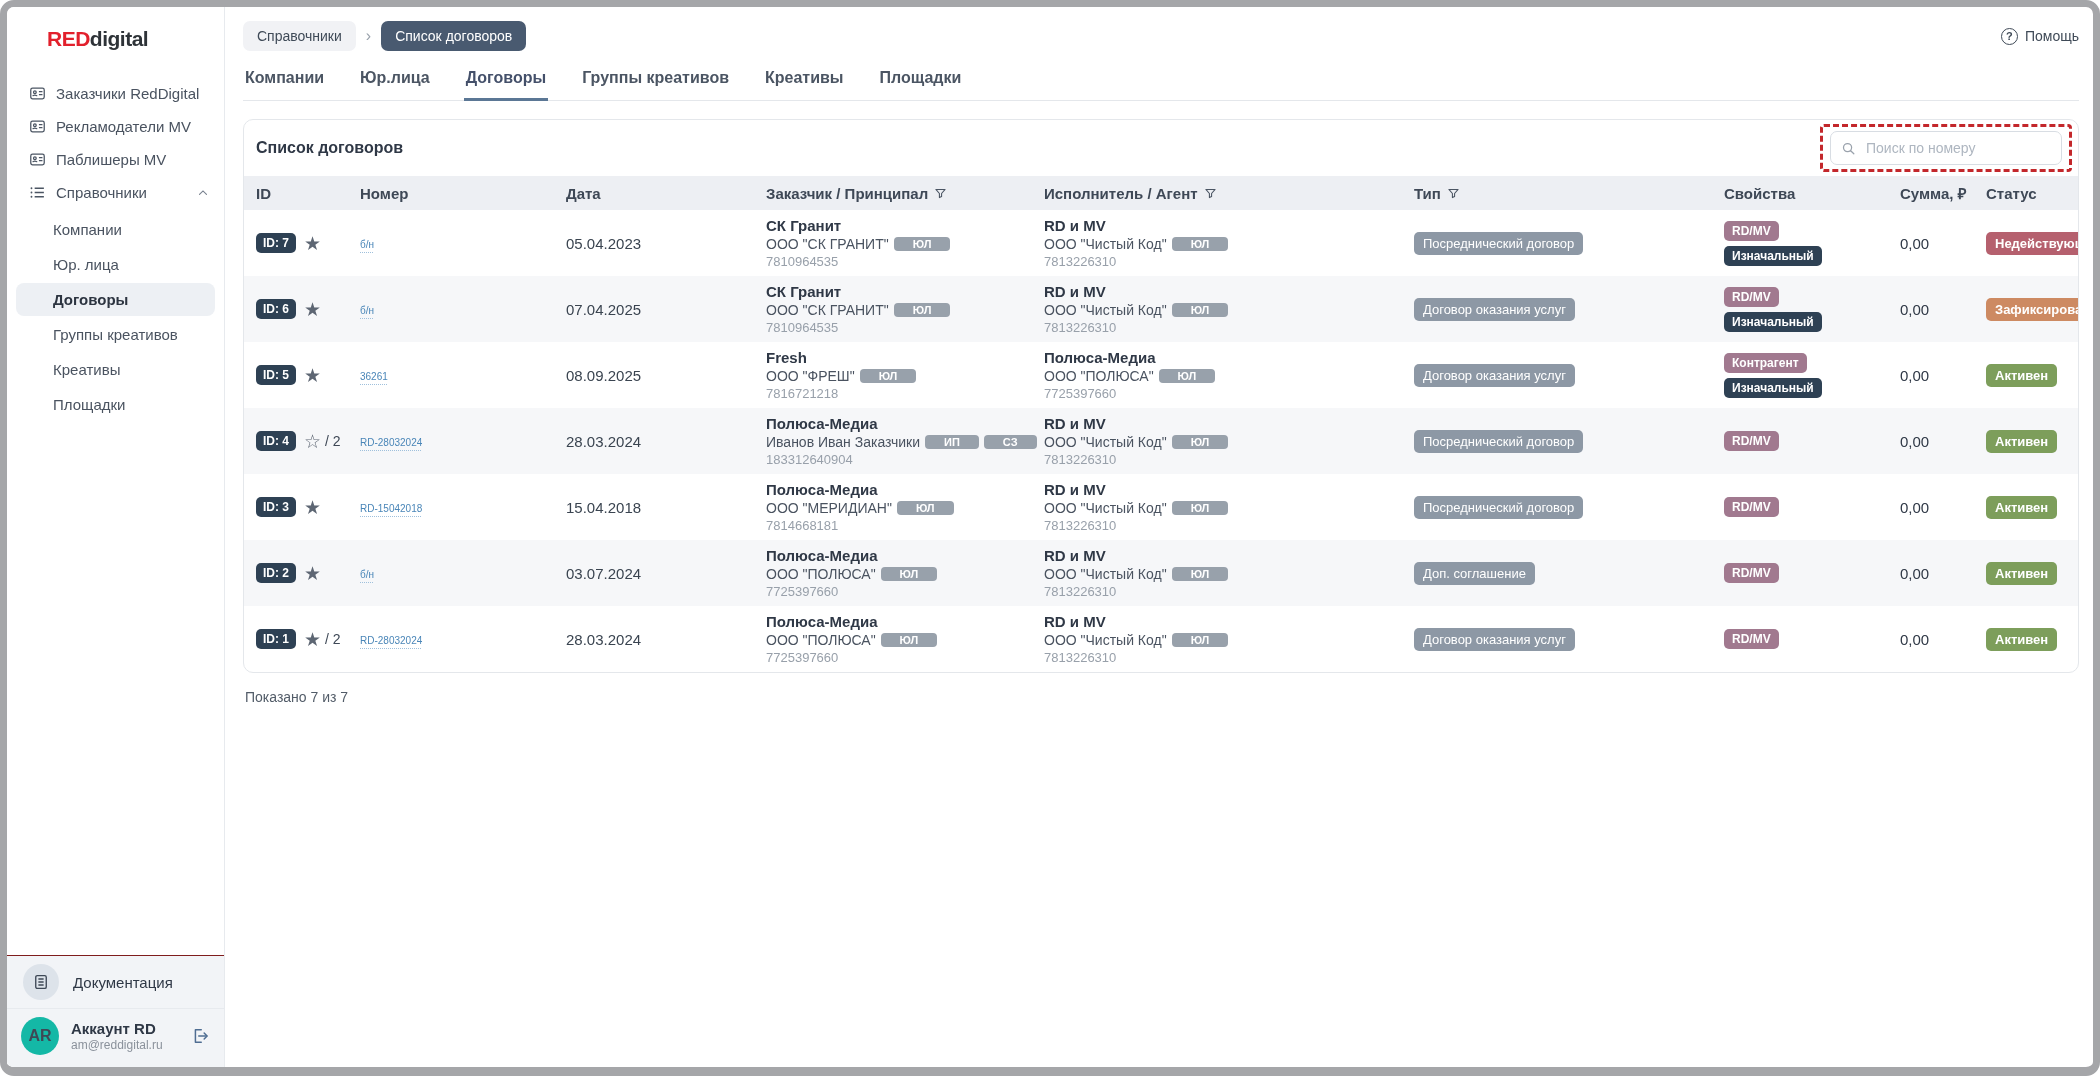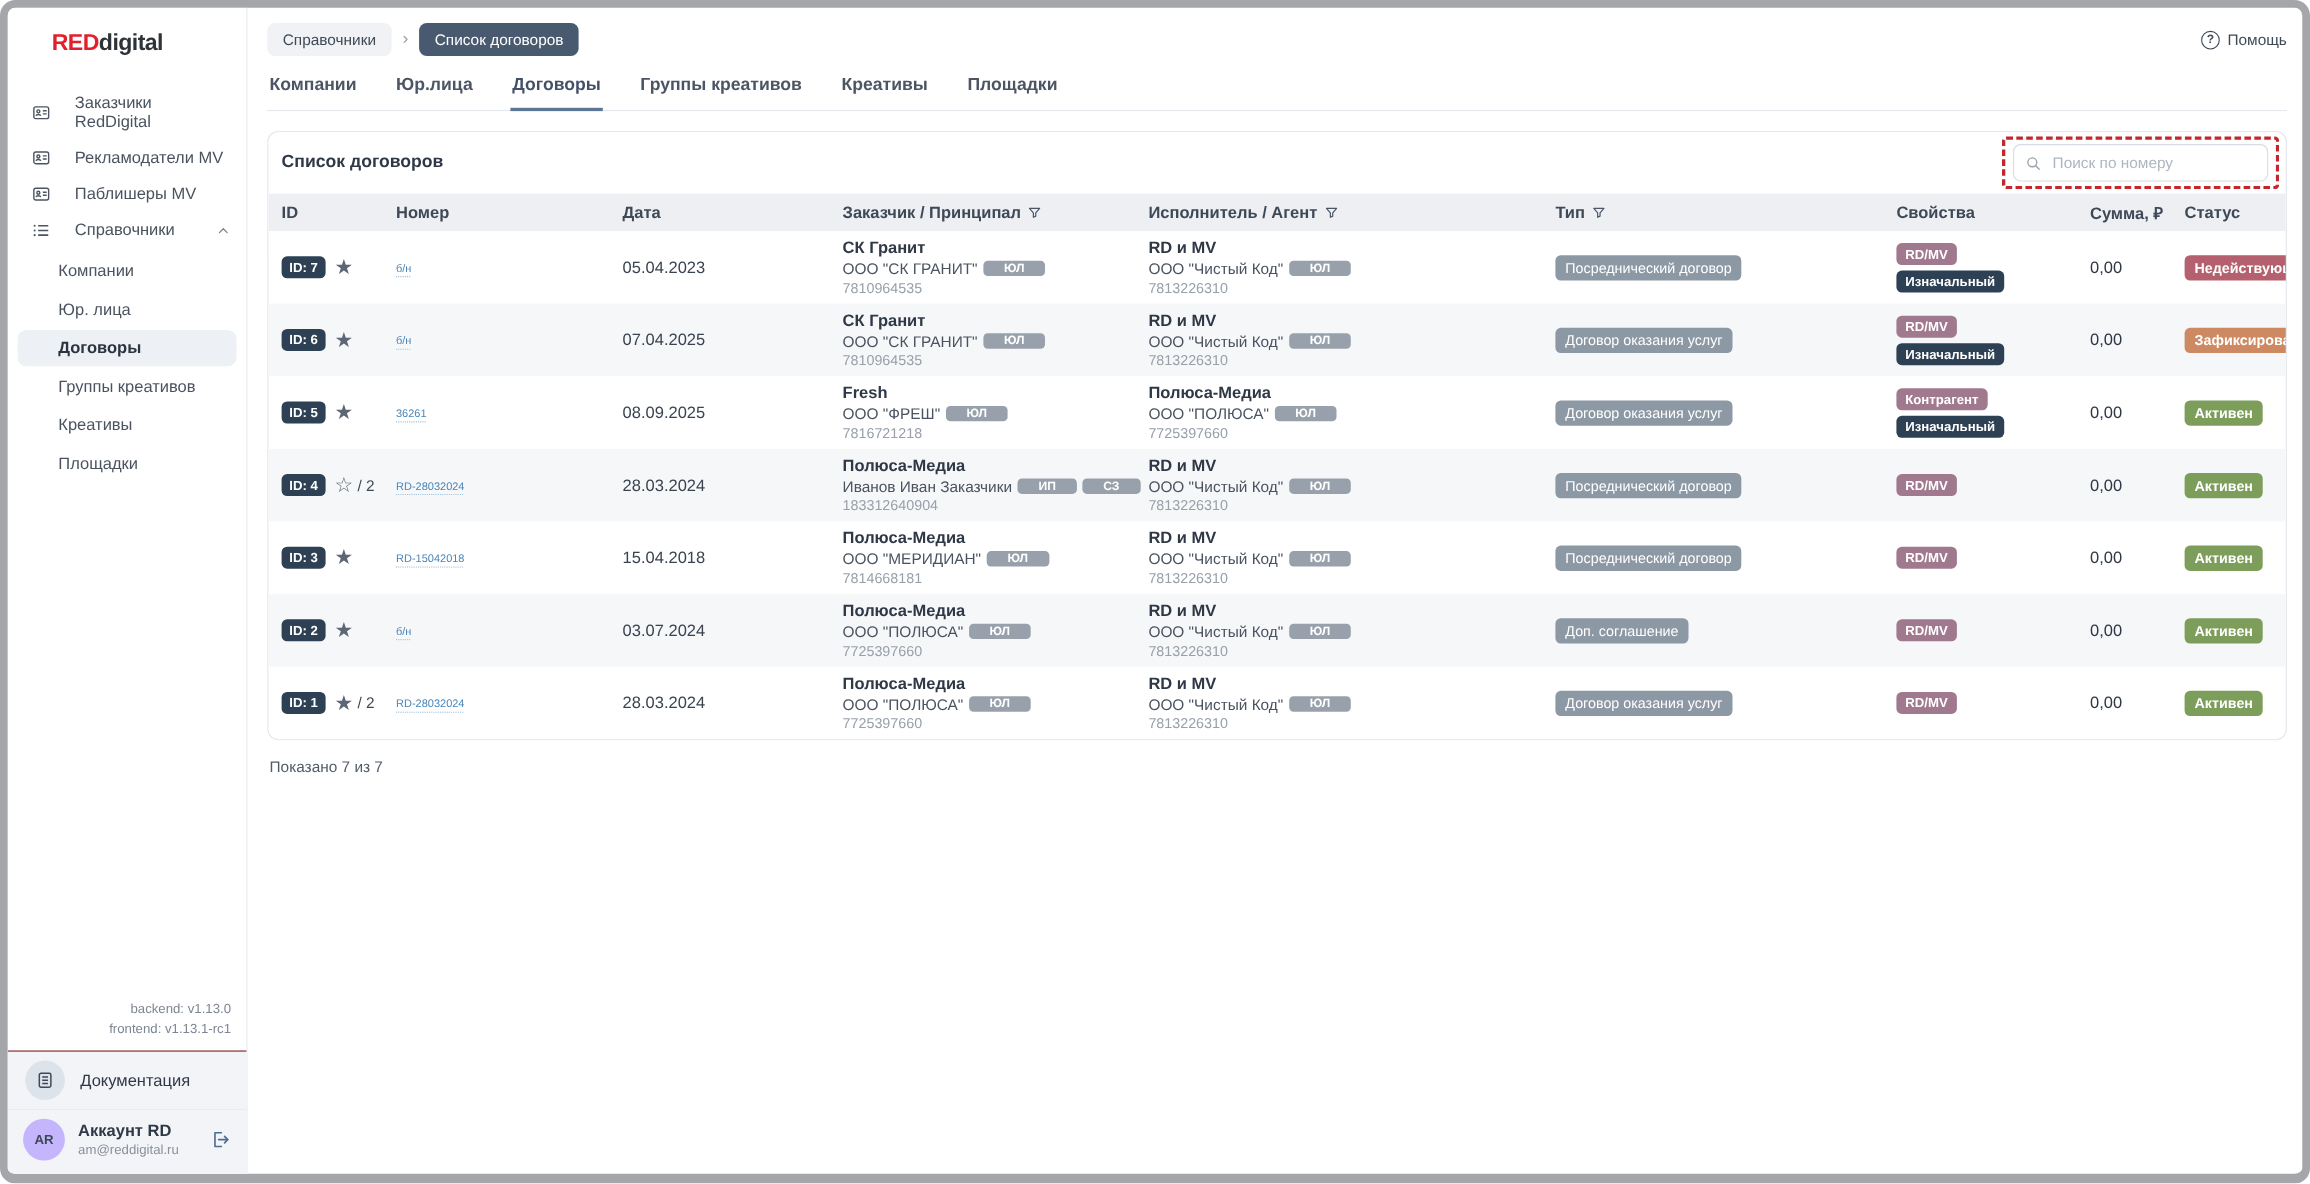--- a/index.html
+++ b/index.html
@@ -17,41 +17,41 @@
   .window{ position:absolute; inset:0; border:7px solid #a5a6a9; border-bottom-width:9px;
     border-radius:14px; background:#fff; display:flex; overflow:hidden; }
 
   
   .sidebar{ width:218px; min-width:218px; border-right:1px solid #e7eaee; display:flex;
     flex-direction:column; background:#fff; }
   .logo{ padding:20px 0 0 40px; font-size:21px; font-weight:800; letter-spacing:-0.5px; white-space:nowrap; }
   .logo-red{ color:var(--brand-red); }
   .logo-digital{ color:#2e3338; font-weight:700; }
   .nav{ margin-top:26px; }
-  .nav-item{ display:flex; align-items:center; gap:22px; padding:8px 14px 8px 22px;
+  .nav-item{ display:flex; align-items:center; gap:10px; padding:8px 14px 8px 22px;
     font-size:15px; color:#4a5360; cursor:pointer; }
   .nav-ic{ width:17px; height:17px; display:inline-flex; flex:none; }
   .nav-ic svg{ width:17px; height:17px; }
   .chev{ margin-left:auto; width:14px; height:14px; display:inline-flex; }
   .chev svg{ width:14px; height:14px; }
   .subnav{ margin-top:2px; }
   .sub-item{ margin:2px 9px; padding:8px 8px 8px 37px; border-radius:8px; font-size:15px;
     color:#4a5360; cursor:pointer; }
   .sub-item.active{ background:#edf0f4; font-weight:700; color:#2c3440; }
   .sb-spacer{ flex:1; }
   .versions{ text-align:right; padding:0 14px 10px; font-size:12px; color:#7d8693; line-height:1.55; }
   .docs-row{ border-top:1px solid #7f1d1d; background:#f2f4f7; display:flex; align-items:center;
     gap:14px; padding:8px 16px; font-size:15px; color:#2f3846; cursor:pointer; }
   .circle-ic{ width:36px; height:36px; border-radius:50%; background:#dde3ea; display:flex;
     align-items:center; justify-content:center; flex:none; }
   .circle-ic svg{ width:18px; height:18px; }
   .account-row{ border-top:1px solid #e7eaee; background:#f2f4f7; display:flex; align-items:center;
     gap:12px; padding:8px 14px 12px; }
-  .avatar{ width:38px; height:38px; border-radius:50%; background:#c4b5fd; color:#3e4856;
-    font-size:12px; font-weight:700; display:flex; align-items:center; justify-content:center; flex:none; }
+  .avatar{ width:38px; height:38px; border-radius:50%; background:#14b8a6; color:#3e4856;
+    font-size:16px; font-weight:700; display:flex; align-items:center; justify-content:center; flex:none; }
   .acct-name{ font-size:15px; font-weight:700; color:#2f3846; }
   .acct-email{ font-size:12px; color:#8a919b; margin-top:1px; }
   .logout{ margin-left:auto; width:20px; height:20px; cursor:pointer; }
   .logout svg{ width:20px; height:20px; }
 
   
   .main{ flex:1; display:flex; flex-direction:column; padding:14px 14px 0 18px; overflow:hidden; }
   .topbar{ display:flex; align-items:center; justify-content:space-between; }
   .breadcrumbs{ display:flex; align-items:center; gap:10px; }
   .crumb{ font-size:14px; padding:7px 14px; border-radius:7px; cursor:pointer; }
@@ -168,24 +168,20 @@
       </nav>
     <div class="subnav" id="subnav">
         <div class="sub-item">Компании</div>
         <div class="sub-item">Юр. лица</div>
         <div class="sub-item active">Договоры</div>
         <div class="sub-item">Группы креативов</div>
         <div class="sub-item">Креативы</div>
         <div class="sub-item">Площадки</div>
       </div>
     <div class="sb-spacer"></div>
-    <div class="versions">
-      <div>backend: v1.13.0</div>
-      <div>frontend: v1.13.1-rc1</div>
-    </div>
     <div class="docs-row">
       <span class="circle-ic">
         <svg viewBox="0 0 24 24" fill="none" stroke="#3e4856" stroke-width="1.8">
             <rect x="5" y="3.5" width="14" height="17" rx="2"></rect>
             <path d="M8.5 8h7M8.5 12h7M8.5 16h7"></path>
           </svg>
       </span>
       <span>Документация</span>
     </div>
     <div class="account-row">

